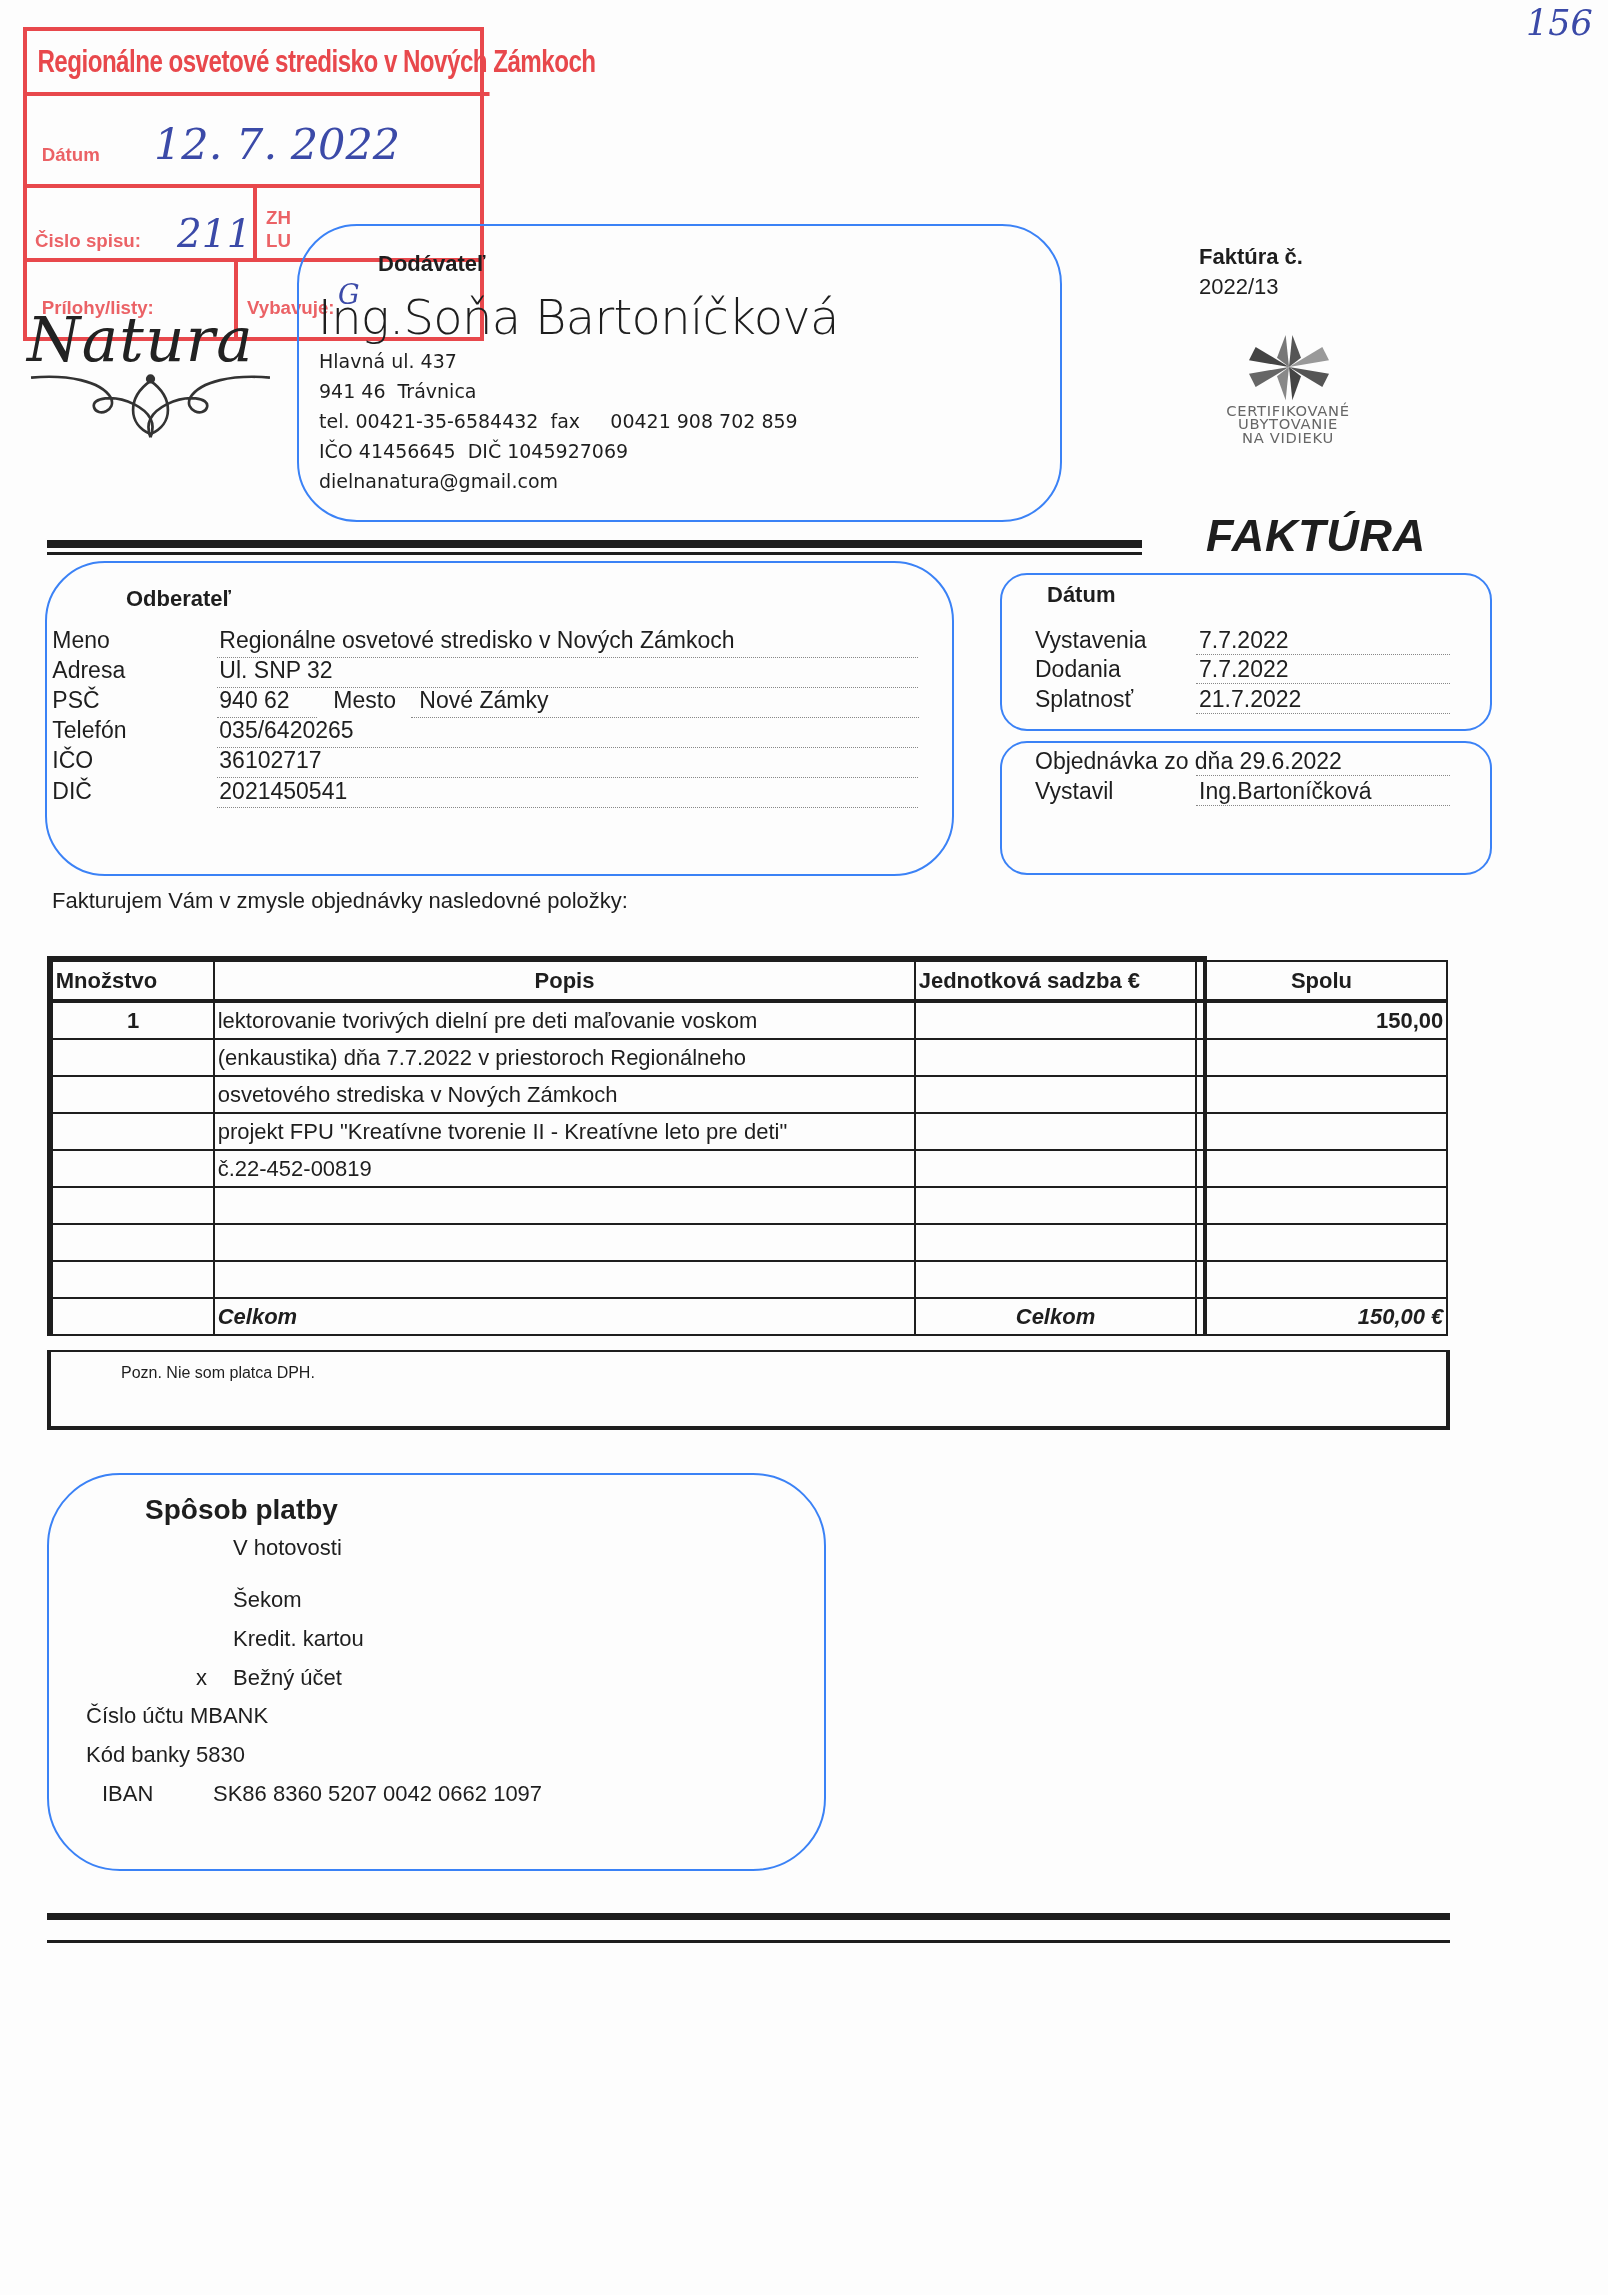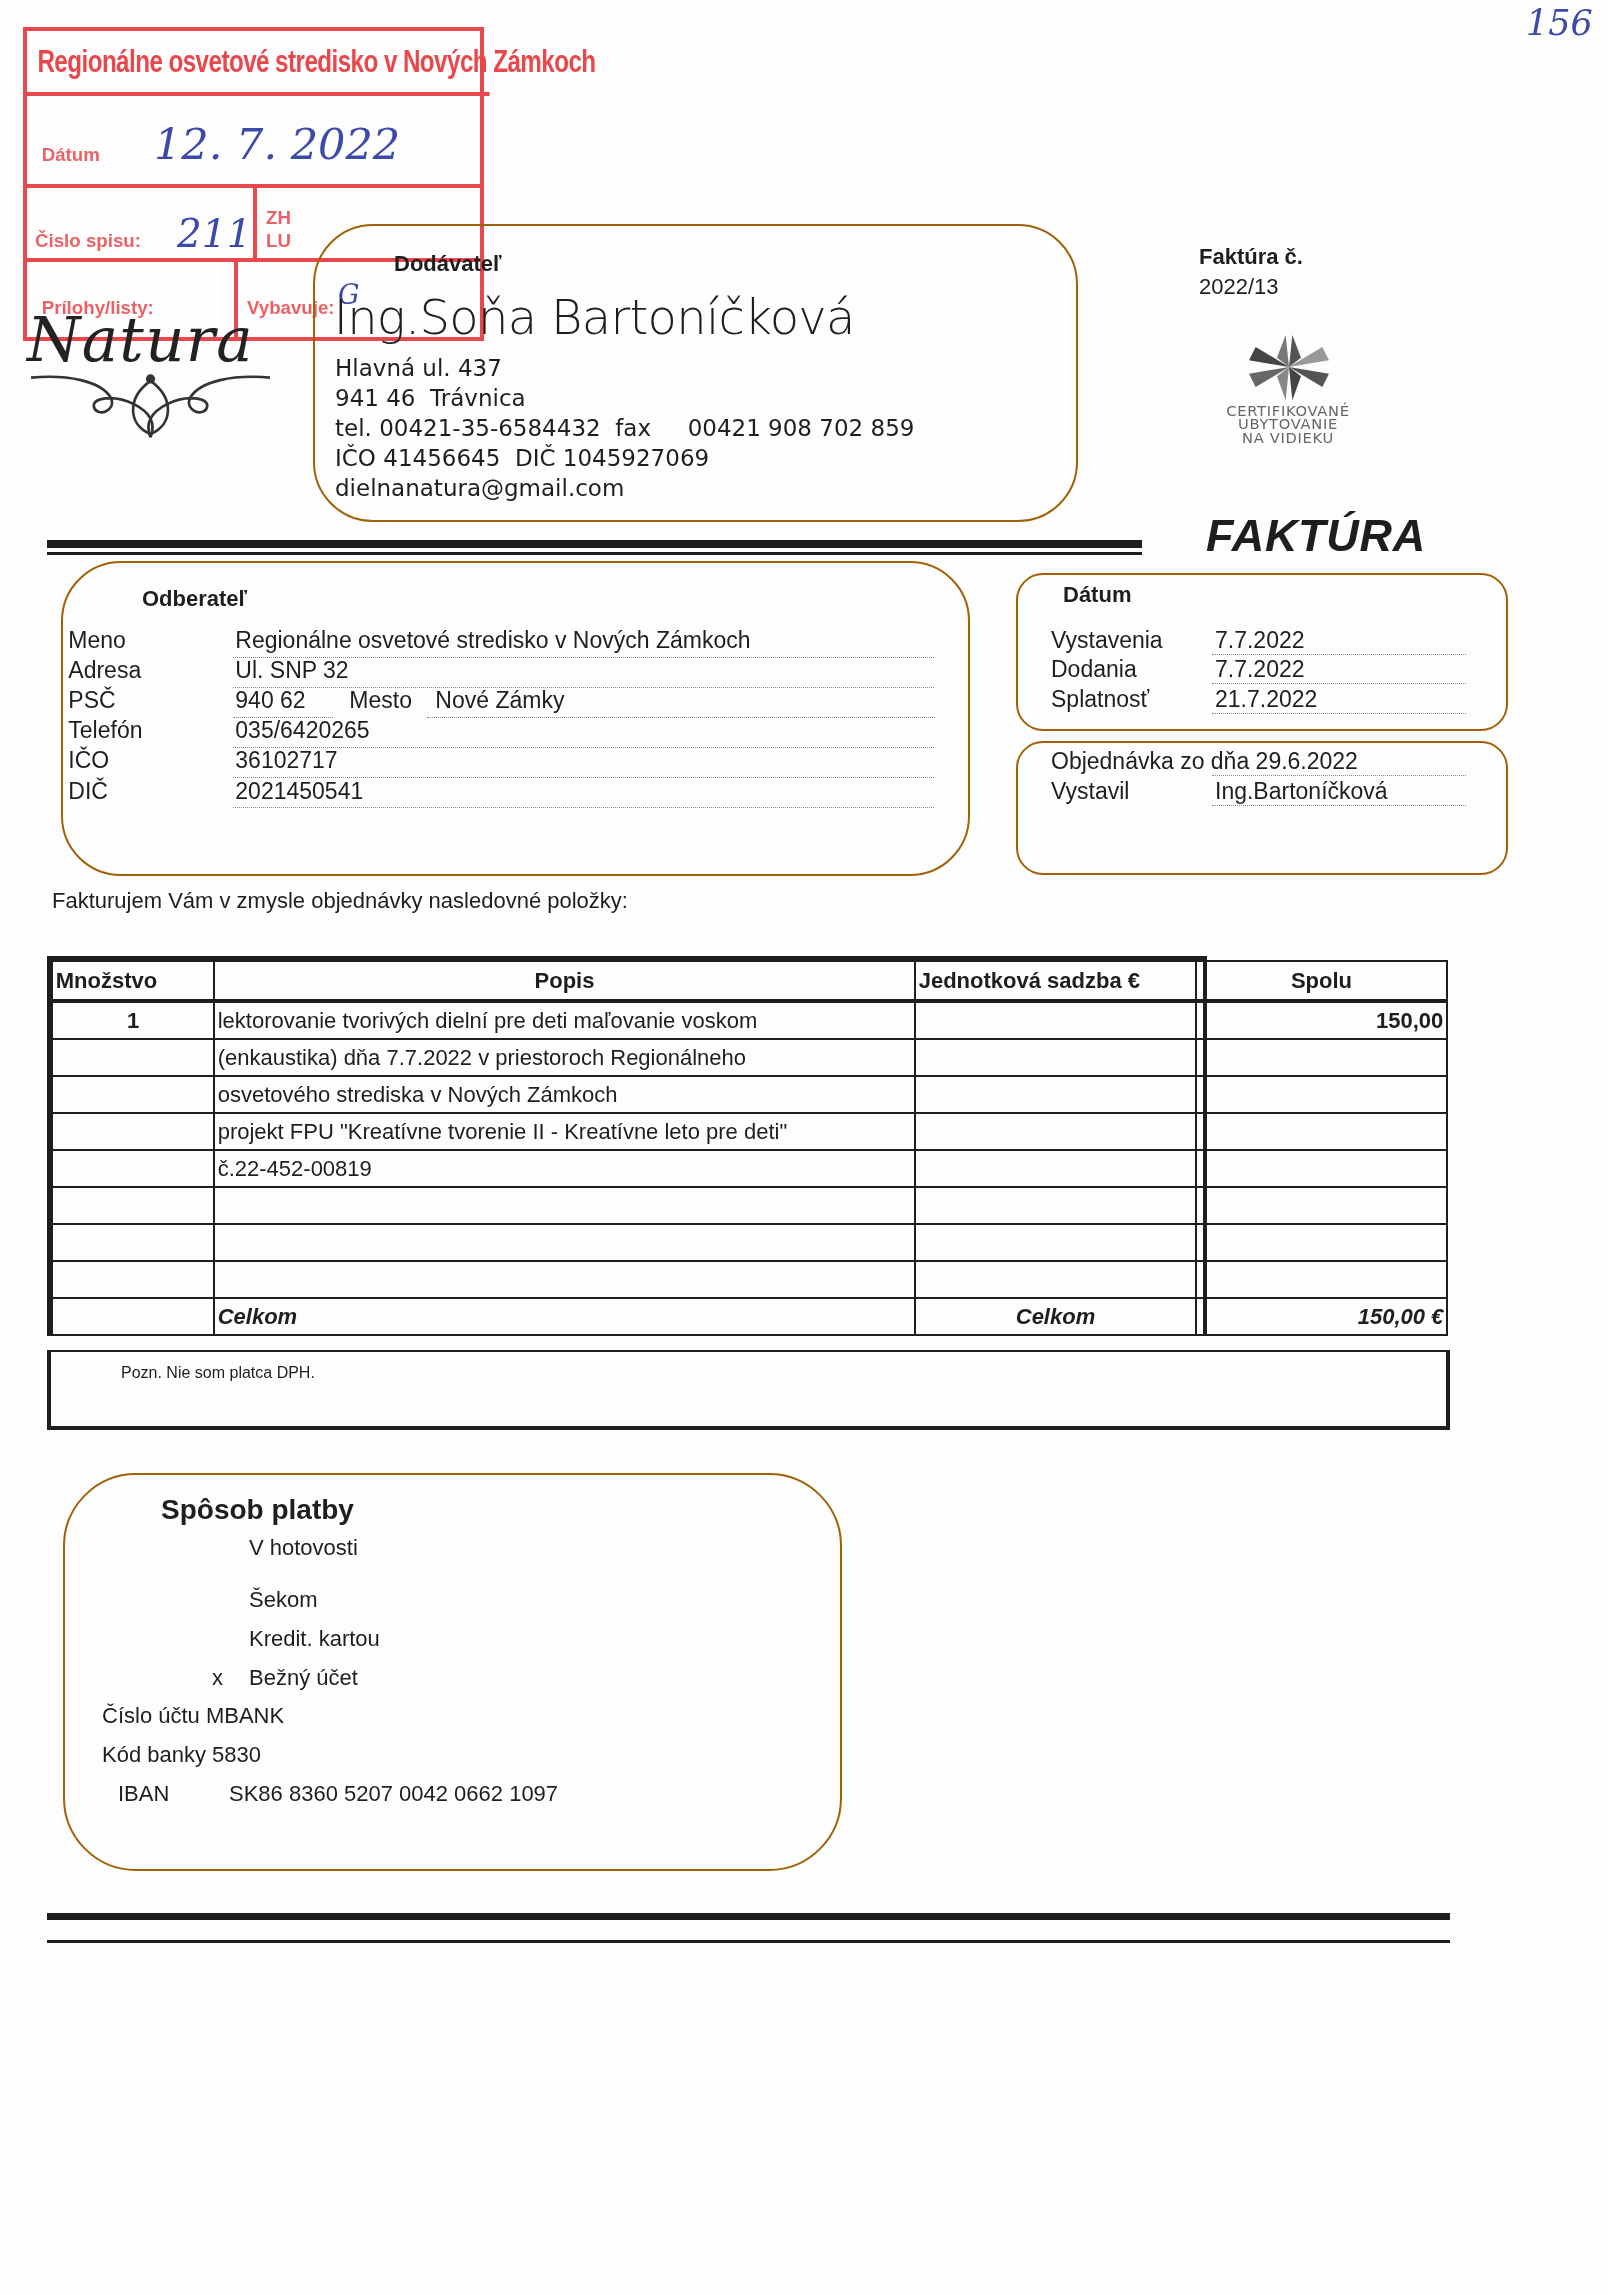--- a/index.html
+++ b/index.html
@@ -1,42 +1,42 @@
 <!DOCTYPE html>
 <html style="font-size:10.7px"><head>
 <meta charset="utf-8">
 <style>
   html, body { margin: 0; padding: 0; }
   body {
     width: 1609px; height: 2295px; position: relative; background: #fdfdfd;
     font-family: "Liberation Sans", sans-serif; color: #1e1e1e; overflow: hidden;
   }
   .abs { position: absolute; }
-  .rbox { position: absolute; border: 2px solid #a16207; border-radius: 60px; margin-left: 16px; }
+  .rbox { position: absolute; border: 2px solid #3b82f6; border-radius: 60px; }
 
   
   .stamp { left: 23px; top: 27px; width: 461px; height: 314px; border: 4px solid #e8484c; box-sizing: border-box; color: #e8484c; }
   .stamp .title { position: absolute; left: 0; right: 0; top: 0; height: 61px; border-bottom: 4px solid #e8484c;
     font-family: "Liberation Sans", sans-serif; font-weight: bold; font-size: 31px; letter-spacing: -0.7px;
     transform: scaleX(0.78); transform-origin: left center; white-space: nowrap; padding-left: 13.4px; line-height: 61px; width: 128%; }
   .stamp .row2 { position: absolute; left: 0; right: 0; top: 61px; height: 92px; border-bottom: 4px solid #e8484c; }
   .stamp .lbl { font-weight: bold; font-size: 18.7px; opacity: .85; position: absolute; }
   .hand { font-family: "DejaVu Serif", serif; font-style: italic; color: #3b4aa8; position: absolute; }
   .stamp .vline1 { position: absolute; left: 226px; top: 154px; height: 73px; border-left: 4px solid #e8484c; }
   .stamp .hline3 { position: absolute; left: 0; right: 0; top: 227px; border-top: 4px solid #e8484c; }
   .stamp .vline2 { position: absolute; left: 207px; top: 227px; bottom: 0; border-left: 4px solid #e8484c; }
 
   
   .natura { left: 27px; top: 304px; font-family: "DejaVu Serif", serif; font-style: italic; font-size: 61px; color: #222; letter-spacing: 1.3px; }
 
   
   .supplier { left: 297px; top: 224px; width: 761px; height: 294px; }
   .supplier .hd { position: absolute; left: 79px; top: 25px; font-weight: bold; font-size: 22px; }
   .supplier .name { position: absolute; left: 18.7px; top: 63px; font-size: 48px; font-family: "DejaVu Sans", sans-serif; font-weight: 300; letter-spacing: -0.7px; }
-  .supplier .lines { position: absolute; left: 20px; top: 127px; font-family: "DejaVu Sans", sans-serif; font-size: 23px; line-height: 30px; white-space: pre; }
+  .supplier .lines { position: absolute; left: 20px; top: 120px; font-family: "DejaVu Sans", sans-serif; font-size: 19px; line-height: 30px; white-space: pre; }
 
   
   .invno-lbl { left: 1199px; top: 244px; font-weight: bold; font-size: 22px; }
   .invno { left: 1199px; top: 274px; font-size: 22px; }
   .cert-text { position: absolute; left: 1208px; top: 404px; width: 160px; text-align: center; font-family: "DejaVu Sans", sans-serif;
     font-size: 14.7px; line-height: 13.4px; color: #666; letter-spacing: 0.7px; }
   .faktura-title { left: 1206px; top: 510px; font-weight: bold; font-style: italic; font-size: 45px; letter-spacing: 0.7px; }
 
   .thickline { position: absolute; left: 47px; top: 540px; width: 1095px; height: 8px; background: #1e1e1e; }
   .thinline { position: absolute; left: 47px; top: 552px; width: 1095px; height: 2.7px; background: #1e1e1e; }

